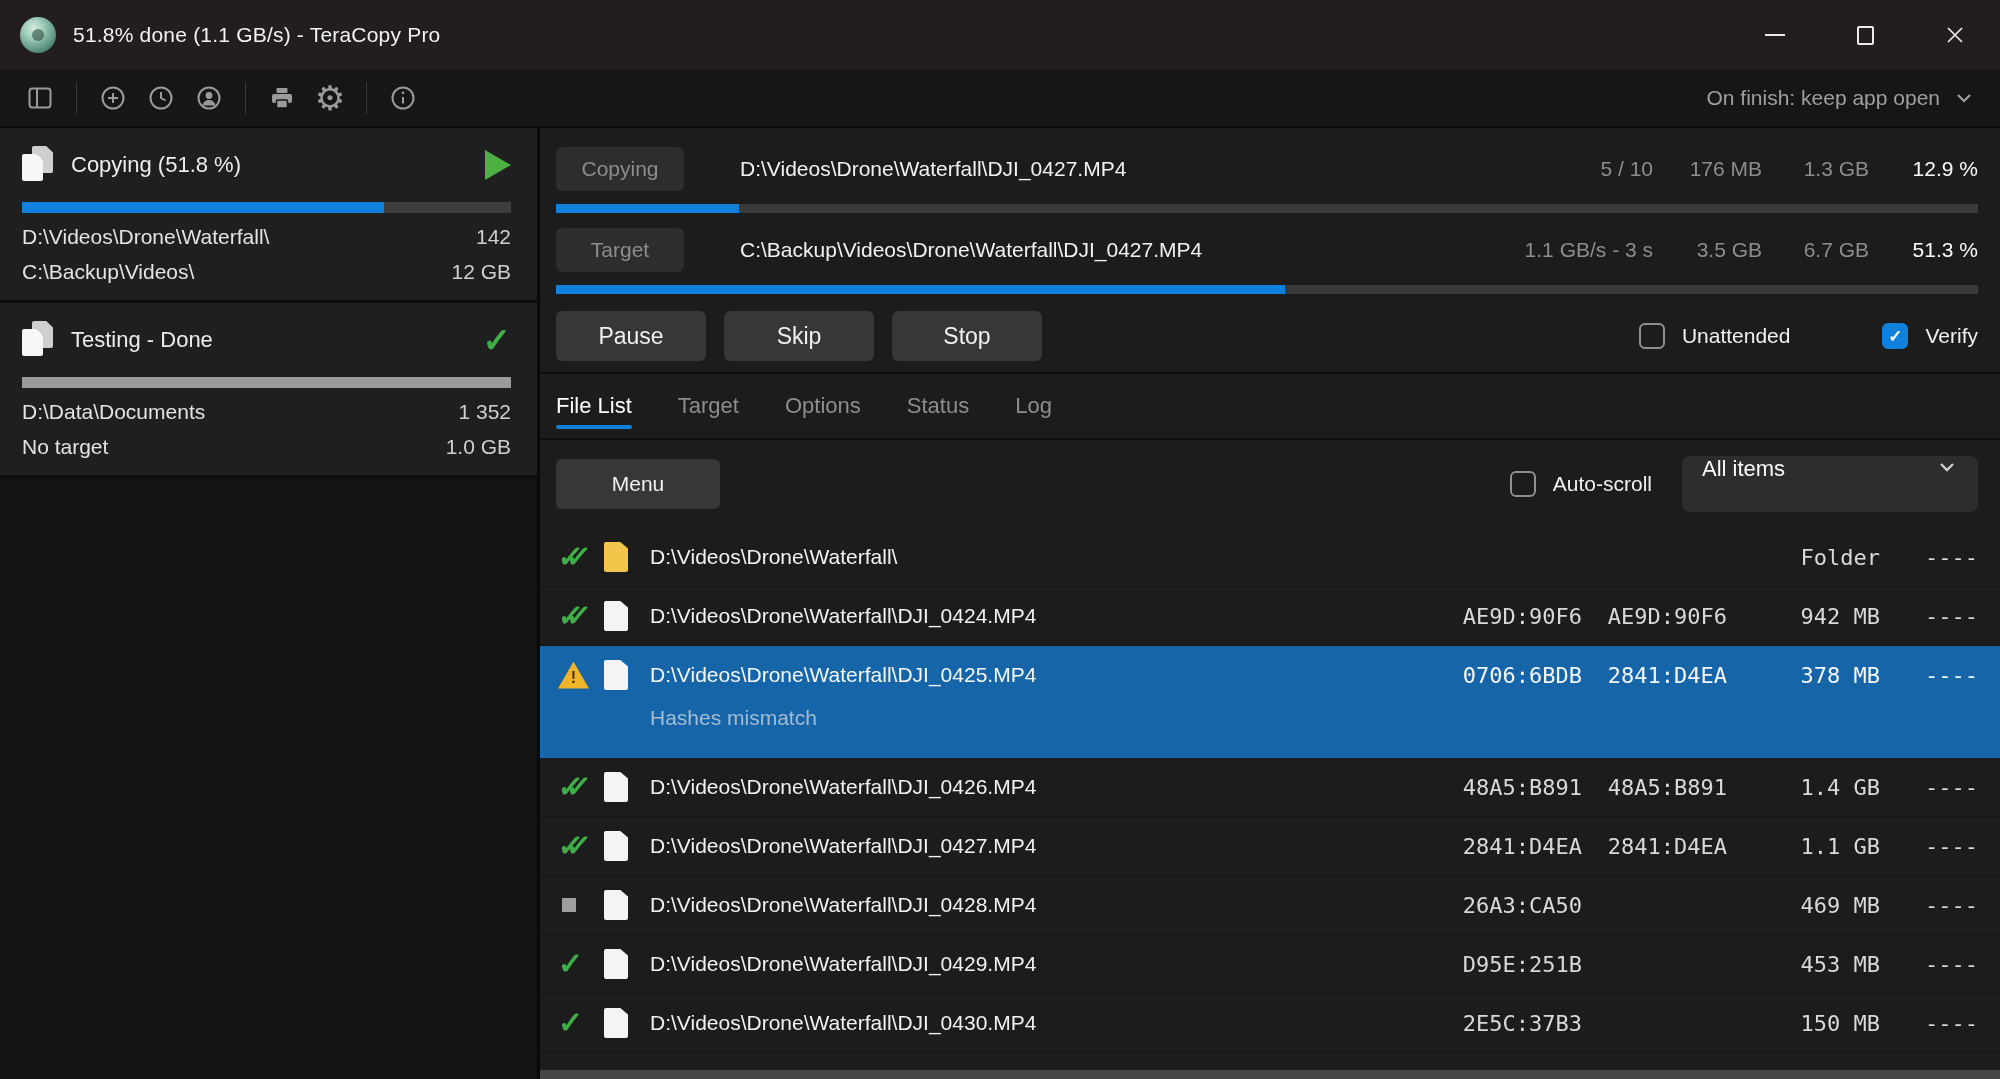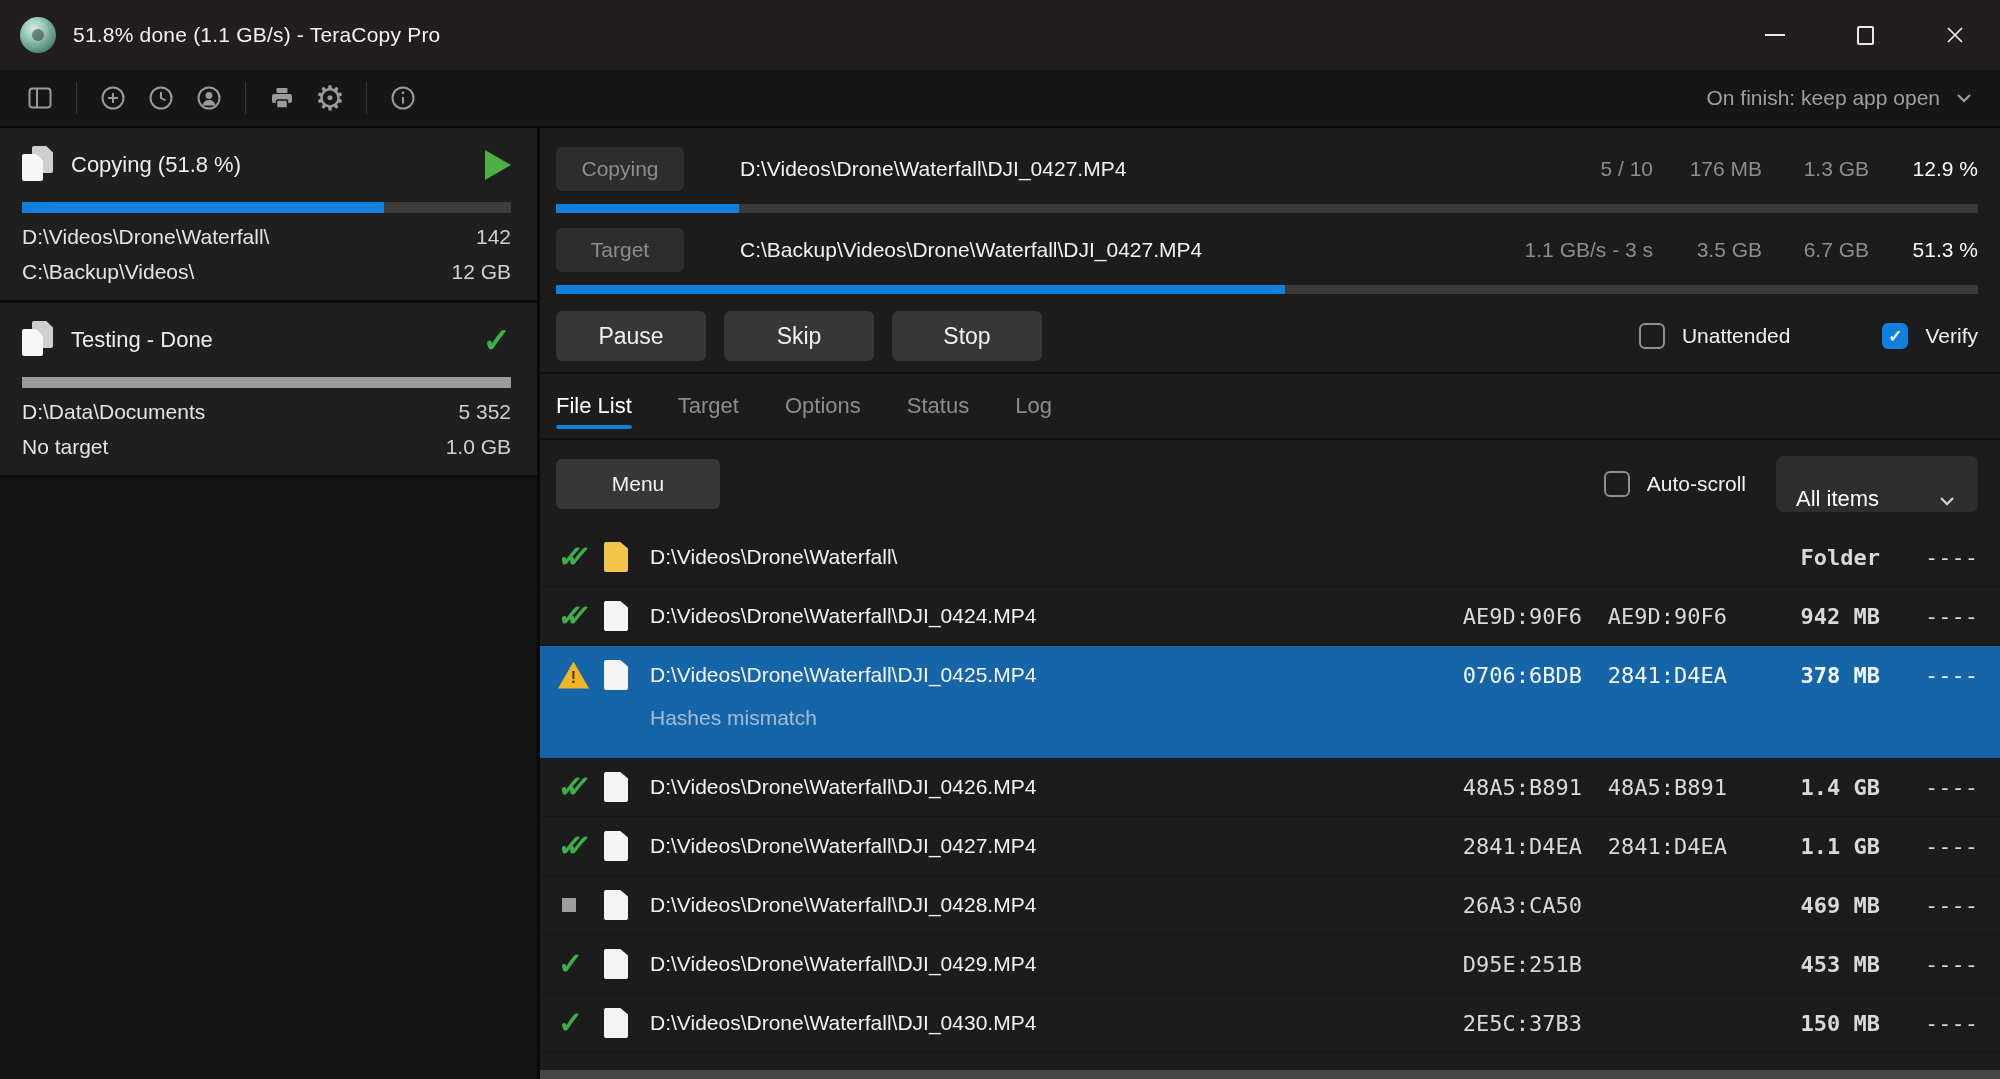--- a/index.html
+++ b/index.html
@@ -72,41 +72,41 @@
   .cb-label { font-size:21px; color:#f0f0f0; }
 
   .tabs { height:66px; flex:0 0 auto; display:flex; align-items:stretch; padding-left:16px; border-bottom:2px solid #101010; background:#1c1c1c; }
   .tab { margin-right:46px; display:flex; align-items:center; font-size:22px; color:#8d8d8d; position:relative; }
   .tab.active { color:#ffffff; }
   .tab.active::after { content:""; position:absolute; left:0; right:0; bottom:9px; height:4px; border-radius:2px; background:#0f81dc; }
 
   .list-toolbar { height:88px; flex:0 0 auto; display:flex; align-items:center; padding:0 22px 0 16px; }
   .menu-btn { width:164px; height:50px; background:#373737; border:none; border-radius:6px; color:#f0f0f0; font-size:21px; font-family:inherit; }
   .autoscroll { margin-left:auto; display:flex; align-items:center; gap:17px; }
-  .dropdown { margin-left:30px; width:202px; height:56px; background:#2d2d2d; border-radius:8px; display:flex; align-items:flex-end; padding:0 20px; font-size:22px; color:#fafafa; }
+  .dropdown { margin-left:30px; width:296px; height:56px; background:#2d2d2d; border-radius:8px; display:flex; align-items:flex-start; padding:0 20px; font-size:22px; color:#fafafa; }
   .dropdown .chev { margin-left:auto; color:#cfcfcf; display:flex; }
 
   
   .filelist { flex:1 1 auto; min-height:0; overflow:hidden; }
   .frow { display:flex; flex-direction:column; justify-content:flex-start; height:59px; border-bottom:1px solid rgba(0,0,0,.22); }
   .frow.selected { height:112px; background:#1565a8; border-bottom:none; }
   .fline { display:flex; align-items:center; height:58px; padding-right:22px; flex:0 0 auto; }
   .fstatus { margin-left:18px; width:46px; flex:0 0 auto; display:flex; align-items:center; }
   .st-double { display:flex; }
   .st-double span, .st-single span { color:#3fae49; font-size:30px; font-weight:700; line-height:1; transform:skewX(-6deg); }
   .st-double span + span { margin-left:-17px; }
   .st-warn { width:31px; height:27px; background:#f1b52a; clip-path:polygon(50% 0,100% 100%,0 100%);
     display:flex; align-items:flex-end; justify-content:center; color:#433300; font-weight:800; font-size:16px; line-height:1.35; }
   .st-square { width:14px; height:14px; background:#9e9e9e; margin-left:4px; }
   .ficon { width:26px; flex:0 0 auto; margin-right:20px; display:flex; }
   .icon-file { width:24px; height:30px; background:#f4f4f4; border-radius:2px; clip-path:polygon(0 0,68% 0,100% 22%,100% 100%,0 100%); }
   .icon-folder { width:24px; height:30px; background:#f2c64b; border-radius:2px; clip-path:polygon(0 0,68% 0,100% 22%,100% 100%,0 100%); }
   .fpath { flex:1 1 auto; font-size:21px; color:#f2f2f2; white-space:nowrap; overflow:hidden; }
   .fcol { font-family:"DejaVu Sans Mono","Liberation Mono",monospace; font-size:22px; color:#d9d9d9; text-align:right; flex:0 0 auto; white-space:pre; }
-  .fcol.h1 { width:150px; } .fcol.h2 { width:145px; } .fcol.sz { width:153px;font-weight:bold; } .fcol.fl { width:98px; }
+  .fcol.h1 { width:150px; } .fcol.h2 { width:145px; } .fcol.sz { width:153px; } .fcol.fl { width:98px; }
   .frow.selected .fpath, .frow.selected .fcol { color:#f4f8fc; }
   .fnote { margin-left:110px; margin-top:2px; font-size:21px; color:#a4bdd3; }
 
   .hscroll { flex:0 0 auto; height:9px; background:#454545; }
 </style>
 </head>
 <body>
 
 <div class="window">
 
@@ -217,21 +217,21 @@
       <span class="task-status">
                 <span class="check-glyph">✓</span>
               </span>
     </div>
     <div class="task-bar">
               <div class="fill" style="width: 100%; background: rgb(155, 155, 155);"></div>
             </div>
     <div class="task-rows">
               <div class="task-row">
                 <span>D:\Data\Documents</span>
-                <span class="val">5 352</span>
+                <span class="val">1 352</span>
               </div>
               <div class="task-row">
                 <span>No target</span>
                 <span class="val">1.0 GB</span>
               </div>
             </div>
   </div>
 </div>
     </aside>
 

